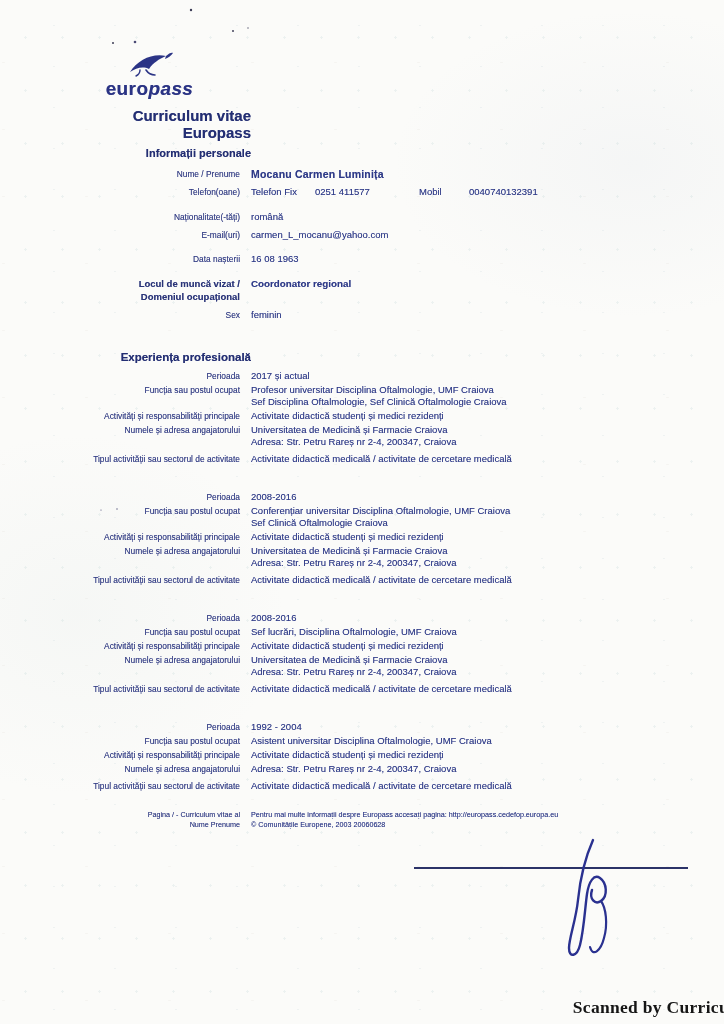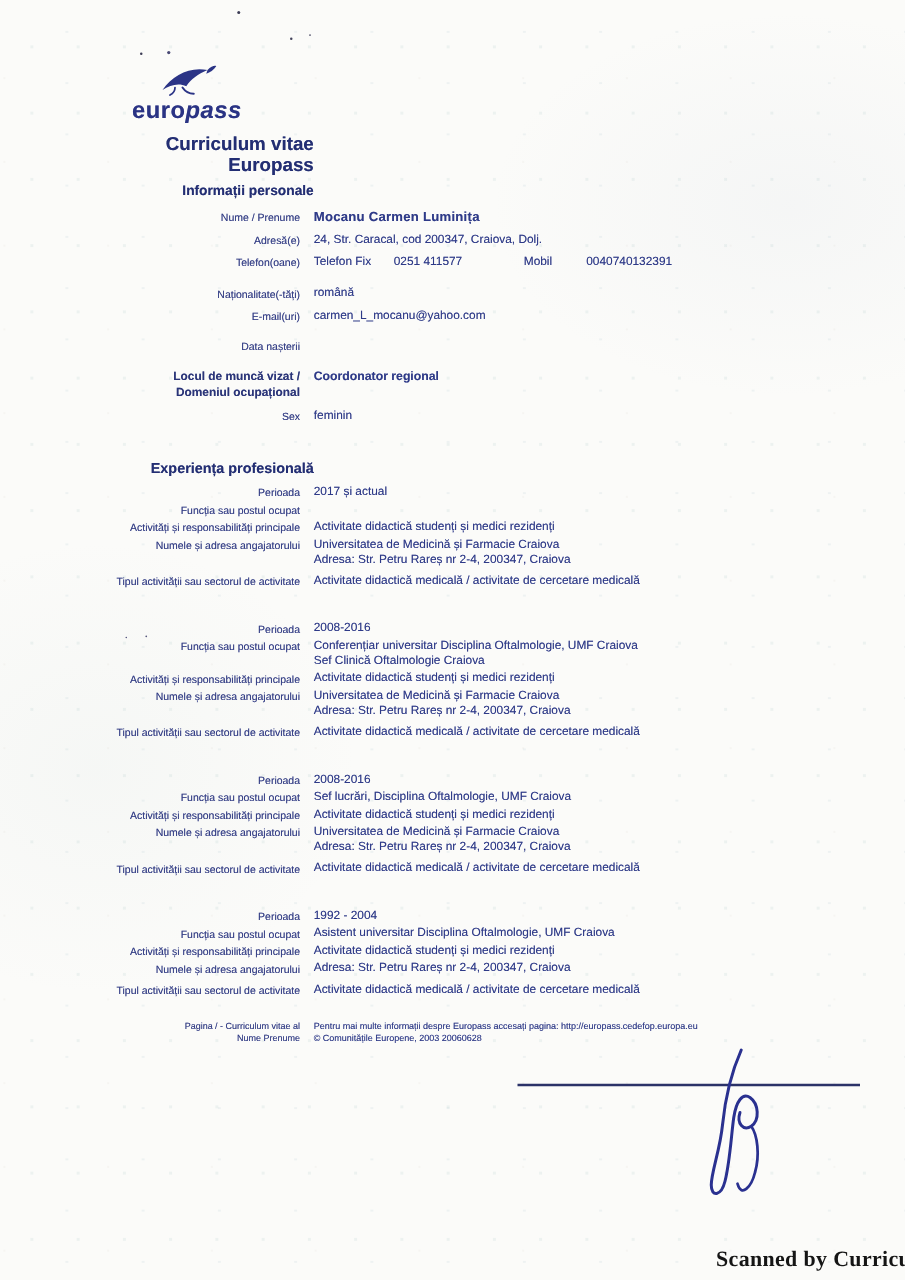--- a/index.html
+++ b/index.html
@@ -80,24 +80,20 @@
       <div>Europass</div>
     </div>
 
     <div class="h-section h-personal">Informații personale</div>
 
     <div class="row">
       <div class="lbl">Nume / Prenume</div>
       <div class="val name-val">Mocanu Carmen Luminița</div>
     </div>
 
-    <div class="row">
-      <div class="lbl">Adresă(e)</div>
-      <div class="val">24, Str. Caracal, cod 200347, Craiova, Dolj.</div>
-    </div>
 
     <div class="row">
       <div class="lbl">Telefon(oane)</div>
       <div class="val phone-line">
         <span class="ph-fix-lbl">Telefon Fix</span>
         <span class="ph-fix-val">0251 411577</span>
         <span class="ph-mob-lbl">Mobil</span>
         <span>0040740132391</span>
       </div>
     </div>
@@ -107,20 +103,21 @@
       <div class="val">română</div>
     </div>
 
     <div class="row">
       <div class="lbl">E-mail(uri)</div>
       <div class="val">carmen_L_mocanu@yahoo.com</div>
     </div>
 
     <div class="row mt12">
       <div class="lbl">Data nașterii</div>
+      <div class="val">16 08 1963</div>
     </div>
 
     <div class="row mt13 job-row">
       <div class="lbl">
         <div>Locul de muncă vizat /</div>
         <div>Domeniul ocupațional</div>
       </div>
       <div class="val">Coordonator regional</div>
     </div>
 
@@ -131,20 +128,24 @@
 
     <div class="h-section h-exp">Experiența profesională</div>
 
     <div class="entry" style="margin-top:6px;">
       <div class="row">
         <div class="lbl">Perioada</div>
         <div class="val">2017 și actual</div>
       </div>
       <div class="row">
         <div class="lbl">Funcția sau postul ocupat</div>
+        <div class="val">
+          <div>Profesor universitar Disciplina Oftalmologie, UMF Craiova</div>
+          <div>Sef Disciplina Oftalmologie, Sef Clinică Oftalmologie Craiova</div>
+        </div>
       </div>
       <div class="row">
         <div class="lbl">Activități și responsabilități principale</div>
         <div class="val">Activitate didactică studenți și medici rezidenți</div>
       </div>
       <div class="row">
         <div class="lbl">Numele și adresa angajatorului</div>
         <div class="val">
           <div>Universitatea de Medicină și Farmacie Craiova</div>
           <div>Adresa: Str. Petru Rareș nr 2-4, 200347, Craiova</div>

